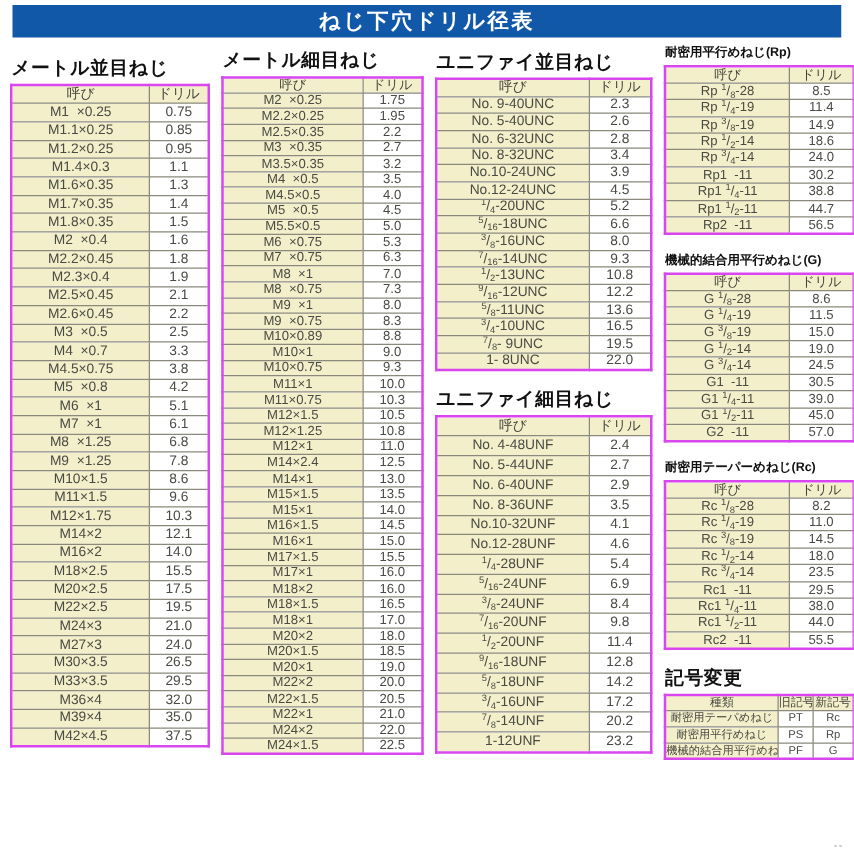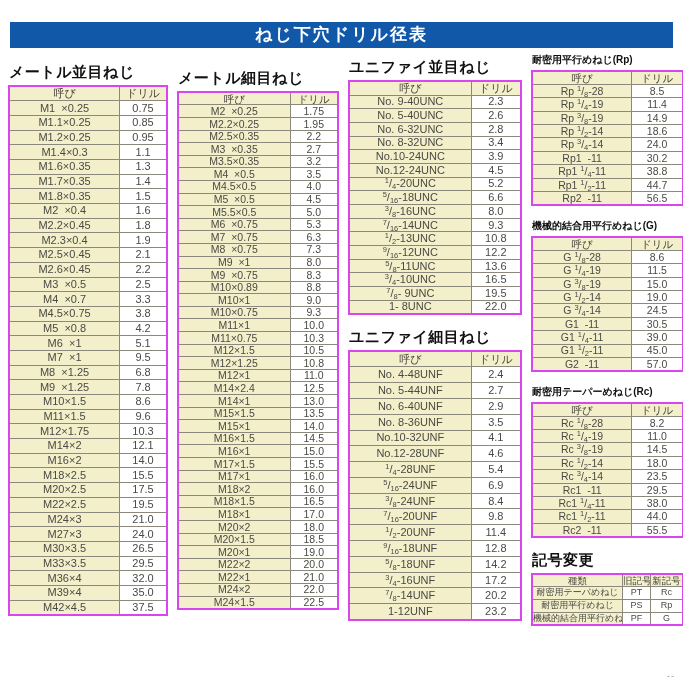--- a/index.html
+++ b/index.html
@@ -1,18 +1,18 @@
 <!DOCTYPE html>
 <html><head>
 <meta charset="utf-8">
 <style>
   * { margin:0; padding:0; box-sizing:border-box; }
   html,body { width:683px; height:683px; background:#ffffff; overflow:hidden;
     font-family:"Liberation Sans","DejaVu Sans",sans-serif; color:#3a3a35; }
-  .page { position:relative; width:683px; height:683px; padding:22px 7px 0 8px; }
+  .page { position:relative; width:683px; height:683px; padding:4px 7px 0 8px; }
 
   .banner { height:26px; margin:0 3px 4px 2px; background:#1159a8; color:#ffffff;
     font-weight:bold; font-size:17px; line-height:26px; text-align:center; letter-spacing:2px; }
 
   .cols { display:flex; align-items:center; gap:9px; }
   .col { flex:0 0 auto; }
   .col1 { width:160px; } .col2 { width:162px; } .col3 { width:174px; } .col4 { width:153px; }
 
   .sec-title { font-size:15px; font-weight:bold; color:#111; letter-spacing:0.5px;
     margin:1px 0 3px 1px; white-space:nowrap; overflow:hidden; }
@@ -131,21 +131,21 @@
             <tr>
               <td class="c0">M5  ×0.8</td>
               <td class="c1">4.2</td>
             </tr>
             <tr>
               <td class="c0">M6  ×1</td>
               <td class="c1">5.1</td>
             </tr>
             <tr>
               <td class="c0">M7  ×1</td>
-              <td class="c1">9.5</td>
+              <td class="c1">6.1</td>
             </tr>
             <tr>
               <td class="c0">M8  ×1.25</td>
               <td class="c1">6.8</td>
             </tr>
             <tr>
               <td class="c0">M9  ×1.25</td>
               <td class="c1">7.8</td>
             </tr>
             <tr>
@@ -258,20 +258,24 @@
             </tr>
             <tr>
               <td class="c0">M6  ×0.75</td>
               <td class="c1">5.3</td>
             </tr>
             <tr>
               <td class="c0">M7  ×0.75</td>
               <td class="c1">6.3</td>
             </tr>
             <tr>
+              <td class="c0">M8  ×1</td>
+              <td class="c1">7.0</td>
+            </tr>
+            <tr>
               <td class="c0">M8  ×0.75</td>
               <td class="c1">7.3</td>
             </tr>
             <tr>
               <td class="c0">M9  ×1</td>
               <td class="c1">8.0</td>
             </tr>
             <tr>
               <td class="c0">M9  ×0.75</td>
               <td class="c1">8.3</td>
@@ -360,20 +364,24 @@
               <td class="c0">M20×1.5</td>
               <td class="c1">18.5</td>
             </tr>
             <tr>
               <td class="c0">M20×1</td>
               <td class="c1">19.0</td>
             </tr>
             <tr>
               <td class="c0">M22×2</td>
               <td class="c1">20.0</td>
+            </tr>
+            <tr>
+              <td class="c0">M22×1.5</td>
+              <td class="c1">20.5</td>
             </tr>
             <tr>
               <td class="c0">M22×1</td>
               <td class="c1">21.0</td>
             </tr>
             <tr>
               <td class="c0">M24×2</td>
               <td class="c1">22.0</td>
             </tr>
             <tr>

